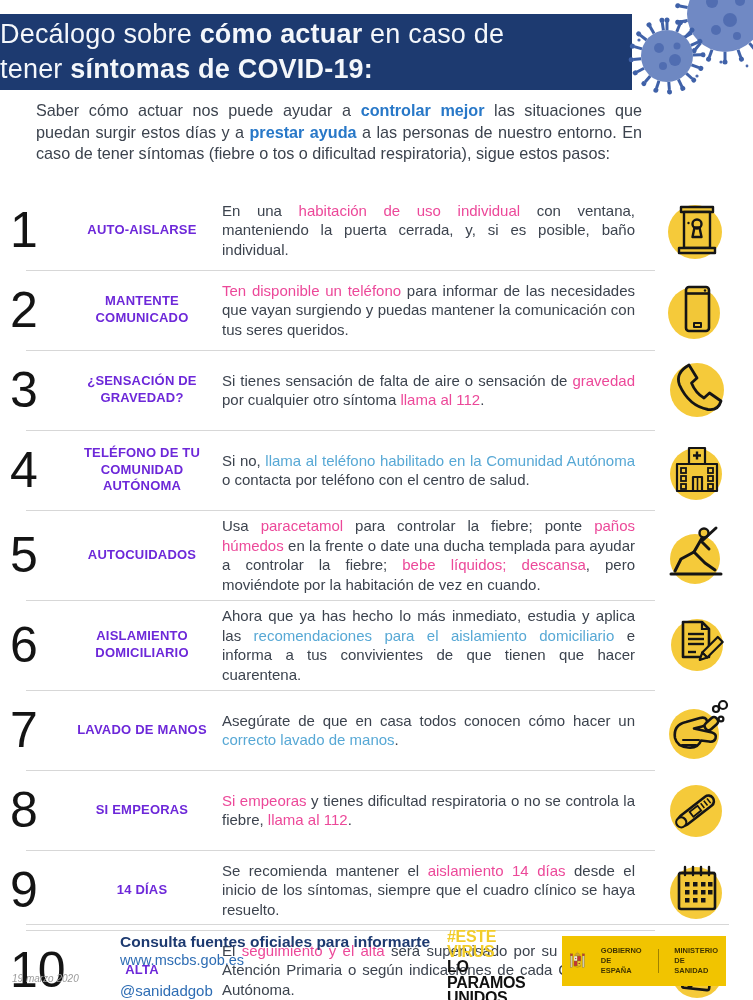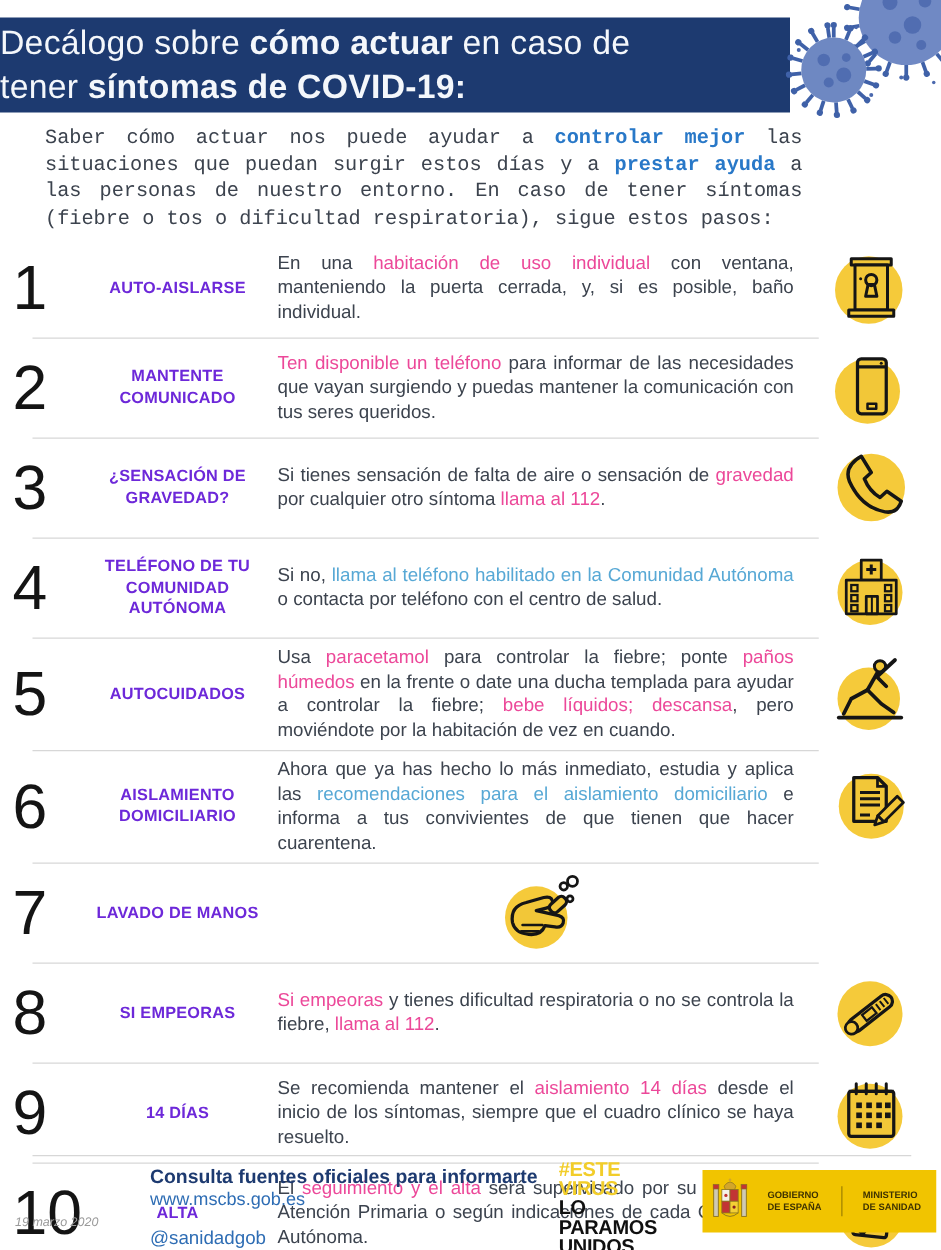--- a/index.html
+++ b/index.html
@@ -8,21 +8,21 @@
 
   
   .header-bar{position:absolute;top:14px;left:0;width:632px;height:76px;background:#1d3a70;
               display:flex;align-items:center;box-sizing:border-box;padding:0 0;}
   .header-title{color:#f4f7fb;font-size:27px;line-height:1.3;font-weight:400;letter-spacing:.2px;}
   .header-title .seg-b{font-weight:700;}
   .virus{position:absolute;top:0;right:0;width:126px;height:100px;}
 
   
   .intro{position:absolute;top:100px;left:36px;width:606px;font-size:16.2px;line-height:1.34;
-         color:#3c434e;text-align:justify;font-family:Liberation Mono, monospace;}
+         color:#3c434e;text-align:justify;}
   .seg-bluebold{color:#2878c8;font-weight:700;}
 
   
   .steps{position:absolute;top:190px;left:0;width:753px;height:734px;display:flex;flex-direction:column;}
   .step{flex:1 1 auto;display:grid;grid-template-columns:54px 144px 1fr 96px;column-gap:8px;
         align-items:center;padding:6px 8px;box-sizing:border-box;position:relative;}
   .step + .step::before{content:"";position:absolute;top:0;left:26px;right:98px;height:1px;background:#d7d7d7;}
   .step-number{font-size:50px;line-height:1;color:#141414;font-weight:400;padding-left:2px;}
   .step-title{font-size:13px;font-weight:700;color:#6d28d9;text-align:center;line-height:1.3;letter-spacing:.2px;}
   .step-body{font-size:15px;line-height:1.3;color:#3c434e;text-align:justify;padding-right:6px;}
@@ -37,21 +37,21 @@
   .footer{position:absolute;left:0;bottom:0;width:753px;height:76px;}
   .footer::before{content:"";position:absolute;top:0;left:26px;right:24px;height:1px;background:#d7d7d7;}
   .footer-date{position:absolute;left:12px;bottom:16px;font-style:italic;color:#9a9a9a;font-size:10px;}
   .footer-info{position:absolute;left:120px;top:9px;}
   .footer-sources{color:#1d3a70;font-weight:700;font-size:15.5px;}
   .footer-website{color:#2e6db4;font-size:14.5px;margin-top:1px;}
   .footer-handle{color:#2e6db4;font-size:15px;margin-top:14px;}
   .campaign{position:absolute;left:447px;top:5px;font-weight:700;font-size:16px;line-height:.95;letter-spacing:-.3px;}
   .campaign .yellow{color:#f2cd2a;}
   .campaign .black{color:#101010;}
-  .gov-logo{position:absolute;left:562px;top:12px;width:187px;height:50px;background:#f1c400;
+  .gov-logo{position:absolute;left:562px;top:12px;width:164px;height:50px;background:#f1c400;
             display:flex;align-items:center;box-sizing:border-box;padding:18px 8px;gap:16px;}
   .gov-text{font-size:7.5px;font-weight:700;color:#3f3300;line-height:1.3;}
   .gov-divider{width:1px;height:24px;background:rgba(60,48,0,.45);}
 </style>
 </head>
 <body>
 
 <div class="page">
 
   <div class="header-bar">
@@ -250,20 +250,23 @@
    <rect x="44" y="24" width="7" height="22"></rect>
               <path d="M44 46 l3.5 7 3.5 -7 z"></path>
             </g>
           </svg>
         </div>
     </div>
 
     <div class="step">
       <div class="step-number">7</div>
       <div class="step-title">LAVADO DE MANOS</div>
+      <div class="step-body">
+          <p class="step-par"><span>Asegúrate de que en casa todos conocen cómo hacer un </span><span class="seg-link">correcto lavado de manos</span><span>.</span></p>
+        </div>
       <div class="step-icon">
           <svg viewBox="0 0 68 68">
             <circle cx="31" cy="38" r="25" fill="#f5ca3a"></circle>
    <g stroke="#151515" stroke-width="2.6" fill="#f2c738" stroke-linecap="round" stroke-linejoin="round">
    <path d="M12 42 q-2 -13 11 -16 l14 -4 q6 -1.5 7 3 q.8 4 -5 5.5 l-8 2 18 4 q5 1.5 3.5 6 q-1.5 4 -6.5 3 l-8 -1 q-3 8 -13 7 q-11 -1 -13 -9.5 z"></path>
    <g transform="rotate(-42 48 28)">
                 <rect x="41" y="24" width="15" height="8" rx="3.5"></rect>
               </g>
             </g>
    <g fill="none" stroke="#151515" stroke-width="2.2">

